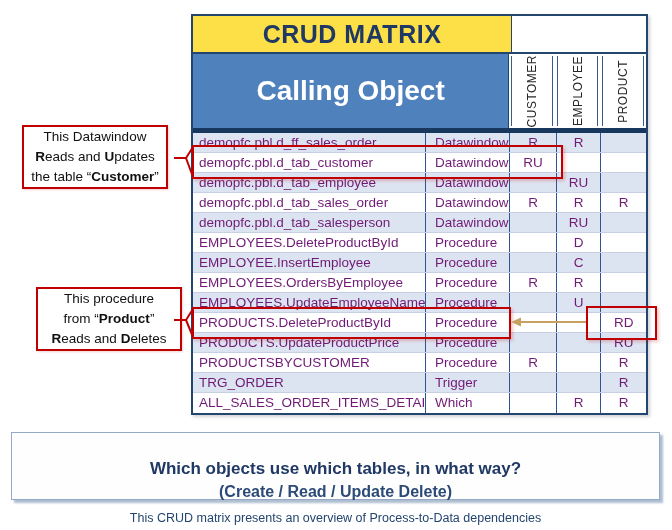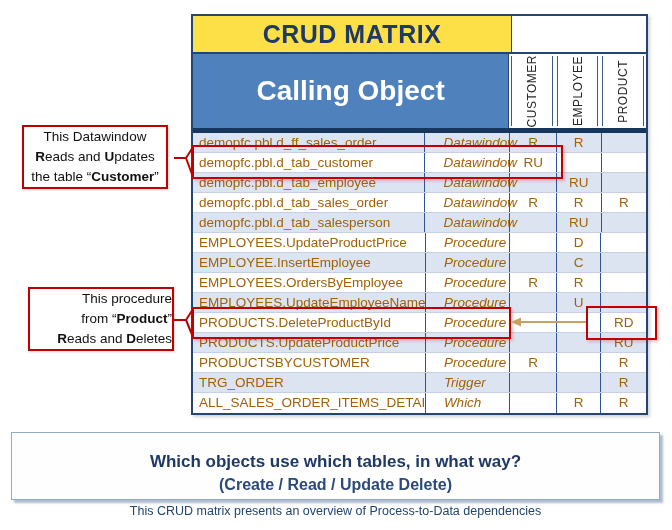--- a/index.html
+++ b/index.html
@@ -23,50 +23,50 @@
   .hdr-rowB{display:flex; height:74px;}
   .calling-object{width:319px; display:flex; align-items:center; justify-content:center;
                   background:var(--blue); color:#fff; font-weight:bold; font-size:28px;
                   border-right:1px solid #24466e;}
   .vheads{width:138px; display:flex; background:#fff; padding:2px 0;}
   .vcell{flex:1; margin:0 2px; border-left:1px solid #3a5a86; border-right:1px solid #3a5a86;
          display:flex; align-items:center; justify-content:center; background:#fff;}
   .vinner{writing-mode:vertical-rl; transform:rotate(180deg); font-size:12px; color:#262626;
           letter-spacing:.5px;}
   .navy-strip{height:5px; background:var(--strip);}
-  .drow{display:flex; height:20px; font-size:13.5px; color:#a16207; border-bottom:1px solid var(--rowline);}
+  .drow{display:flex; height:20px; font-size:13.5px; color:#701a75; border-bottom:1px solid var(--rowline);}
   .drow:last-child{border-bottom:none;}
   .drow.odd{background:var(--alt);}
   .drow.even{background:#fff;}
   .c-name{width:234px; padding:0 0 0 6px; line-height:19px; white-space:nowrap; overflow:hidden;}
-  .c-type{width:85px; padding-left:18px; line-height:19px; border-left:1px solid var(--line);font-style:italic;}
+  .c-type{width:85px; padding-left:9px; line-height:19px; border-left:1px solid var(--line);}
   .c-val{width:47px; text-align:center; line-height:19px; border-left:1px solid var(--line);}
   .c-val.e{width:45px;} .c-val.p{width:46px;}
 
   
   .callout{position:absolute; width:146px; height:64px; border:2px solid var(--red);
            background:#fff; display:flex; flex-direction:column; align-items:center;
            justify-content:center; font-size:13.5px; color:#111; line-height:20px;
            text-align:center; box-shadow:1px 1px 2px rgba(192,0,0,.18);}
   .callout.c1{left:22px; top:125px;}
-  .callout.c2{left:28px; top:287px;align-items:flex-end;}
+  .callout.c2{left:36px; top:287px;}
 
   
   .hl{position:absolute; border:2px solid var(--red); background:transparent;
       box-shadow:2px 2px 3px rgba(192,0,0,.22); pointer-events:none;}
   .hl.r1{left:192px; top:145px; width:371px; height:34px;}
   .hl.r2{left:192px; top:307px; width:319px; height:32px;}
   .hl.r3{left:586px; top:306px; width:71px; height:34px;}
 
   .overlay-svg{position:absolute; left:0; top:0; width:672px; height:530px; pointer-events:none;}
 
   
   .footer{position:absolute; left:11px; top:432px; width:649px; height:68px;
           background:#fefeff; border:1px solid #94a9c5; box-shadow:3px 3px 2px #aebdd0;
-          text-align:center; padding-top:18px; color:var(--navy);}
+          text-align:center; padding-top:25px; color:var(--navy);}
   .footer .f-title{font-size:17px; font-weight:bold; line-height:22px;}
   .footer .f-sub{font-size:16px; line-height:24px; color:#2b4a77;font-weight:bold;}
   .footer .f-note{font-size:12.5px; margin-top:7px; color:#23456f;}
   b{font-weight:bold;}
 </style>
 </head>
 <body>
 
 <div class="stage">
 
@@ -119,21 +119,21 @@
           <div class="c-val p">R</div>
         </div>
         <div class="drow odd">
           <div class="c-name">demopfc.pbl.d_tab_salesperson</div>
           <div class="c-type">Datawindow</div>
           <div class="c-val"></div>
           <div class="c-val e">RU</div>
           <div class="c-val p"></div>
         </div>
         <div class="drow even">
-          <div class="c-name">EMPLOYEES.UpdateProductPrice</div>
+          <div class="c-name">EMPLOYEES.DeleteProductById</div>
           <div class="c-type">Procedure</div>
           <div class="c-val"></div>
           <div class="c-val e">D</div>
           <div class="c-val p"></div>
         </div>
         <div class="drow odd">
           <div class="c-name">EMPLOYEE.InsertEmployee</div>
           <div class="c-type">Procedure</div>
           <div class="c-val"></div>
           <div class="c-val e">C</div>

